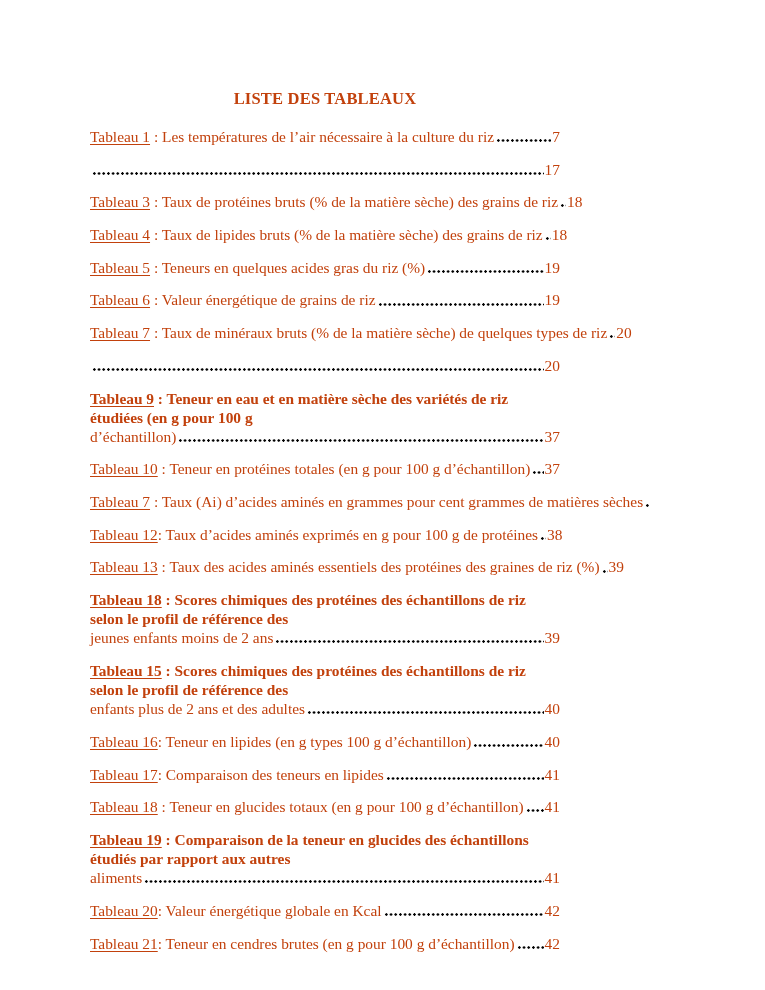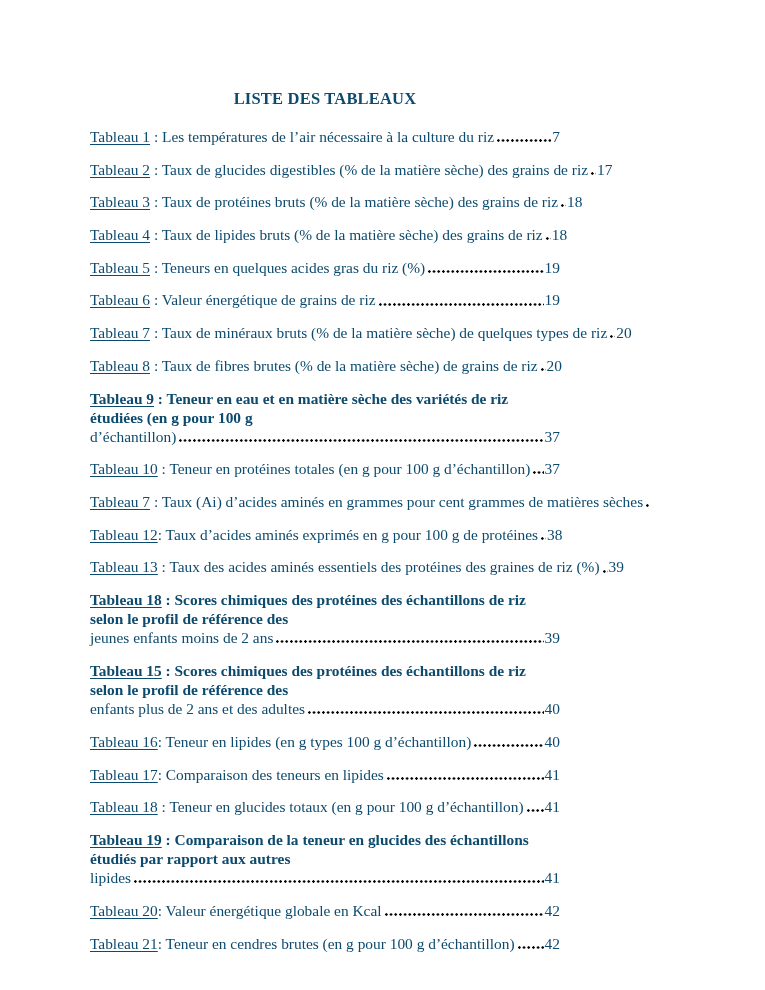--- a/index.html
+++ b/index.html
@@ -5,21 +5,21 @@
   html, body {
     margin: 0;
     padding: 0;
     background: #ffffff;
   }
   .page {
     position: relative;
     width: 649px;
     height: 990px;
     background: #ffffff;
-    color: #0c4a6e;
+    color: #c2410c;
     font-family: "Liberation Serif", "DejaVu Serif", serif;
     overflow: hidden;
     box-sizing: border-box;
   }
   .content {
     padding: 89px 89px 0 90px;
     box-sizing: border-box;
   }
   .doc-title {
     text-align: center;
@@ -79,21 +79,20 @@
     <div class="entry">
       <div class="row">
         <span class="etext"><span class="tlabel">Tableau 1</span><span> : Les températures de l’air nécessaire à la culture du riz </span></span>
         <span class="leader"></span>
         <span class="pagenum">7</span>
       </div>
     </div>
 
     <div class="entry">
       <div class="row">
-        <span class="etext"><span class="tlabel">Tableau 2</span><span> : Taux de glucides digestibles (% de la matière sèche) des grains de riz </span></span>
         <span class="leader"></span>
         <span class="pagenum">17</span>
       </div>
     </div>
 
     <div class="entry">
       <div class="row">
         <span class="etext"><span class="tlabel">Tableau 3</span><span> : Taux de protéines bruts (% de la matière sèche) des grains de riz </span></span>
         <span class="leader"></span>
         <span class="pagenum">18</span>
@@ -127,21 +126,20 @@
     <div class="entry">
       <div class="row">
         <span class="etext"><span class="tlabel">Tableau 7</span><span> : Taux de minéraux bruts (% de la matière sèche) de quelques types de riz </span></span>
         <span class="leader"></span>
         <span class="pagenum">20</span>
       </div>
     </div>
 
     <div class="entry">
       <div class="row">
-        <span class="etext"><span class="tlabel">Tableau 8</span><span> : Taux de fibres brutes (% de la matière sèche) de grains de riz</span></span>
         <span class="leader"></span>
         <span class="pagenum">20</span>
       </div>
     </div>
 
     <div class="entry">
       <div class="wrapline"><span class="tlabel">Tableau 9</span><span> : Teneur en eau et en matière sèche des variétés de riz étudiées (en g pour 100 g</span></div>
       <div class="row">
         <span class="etext2">d’échantillon)</span>
         <span class="leader"></span>
@@ -219,21 +217,21 @@
       <div class="row">
         <span class="etext"><span class="tlabel">Tableau 18</span><span> : Teneur en glucides totaux (en g pour 100 g d’échantillon) </span></span>
         <span class="leader"></span>
         <span class="pagenum">41</span>
       </div>
     </div>
 
     <div class="entry">
       <div class="wrapline"><span class="tlabel">Tableau 19</span><span> : Comparaison de la teneur en glucides des échantillons étudiés par rapport aux autres</span></div>
       <div class="row">
-        <span class="etext2">lipides</span>
+        <span class="etext2">aliments</span>
         <span class="leader"></span>
         <span class="pagenum">41</span>
       </div>
     </div>
 
     <div class="entry">
       <div class="row">
         <span class="etext"><span class="tlabel">Tableau 20</span><span>: Valeur énergétique globale en Kcal</span></span>
         <span class="leader"></span>
         <span class="pagenum">42</span>

